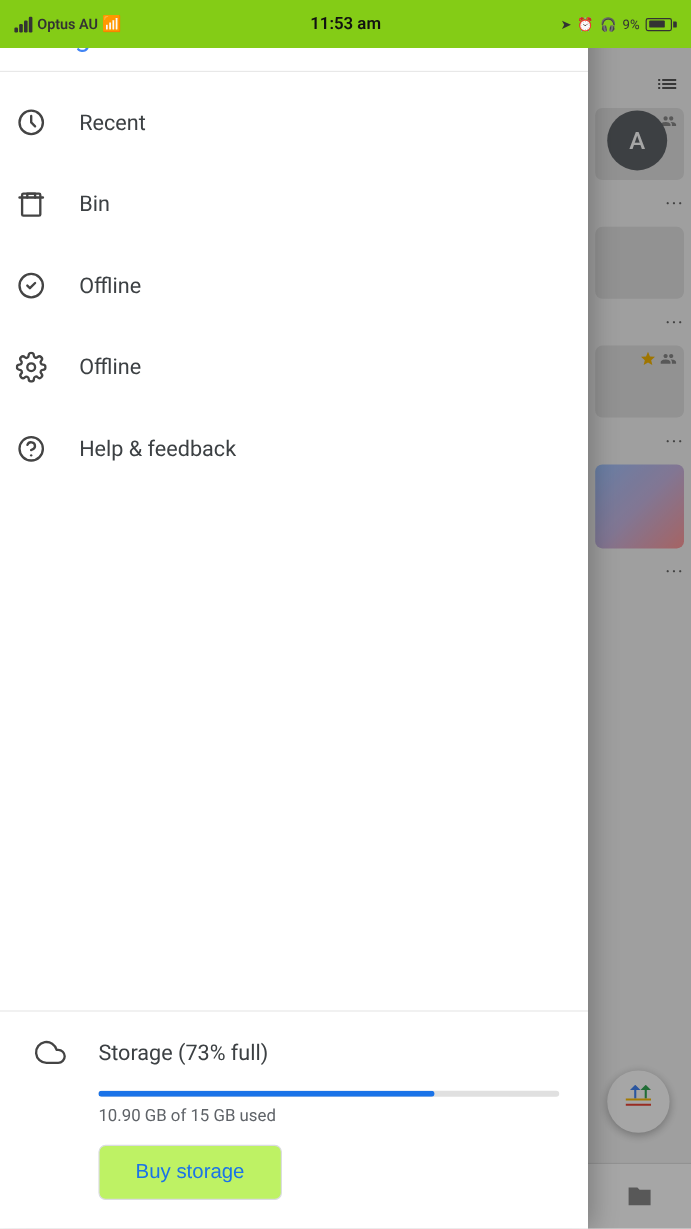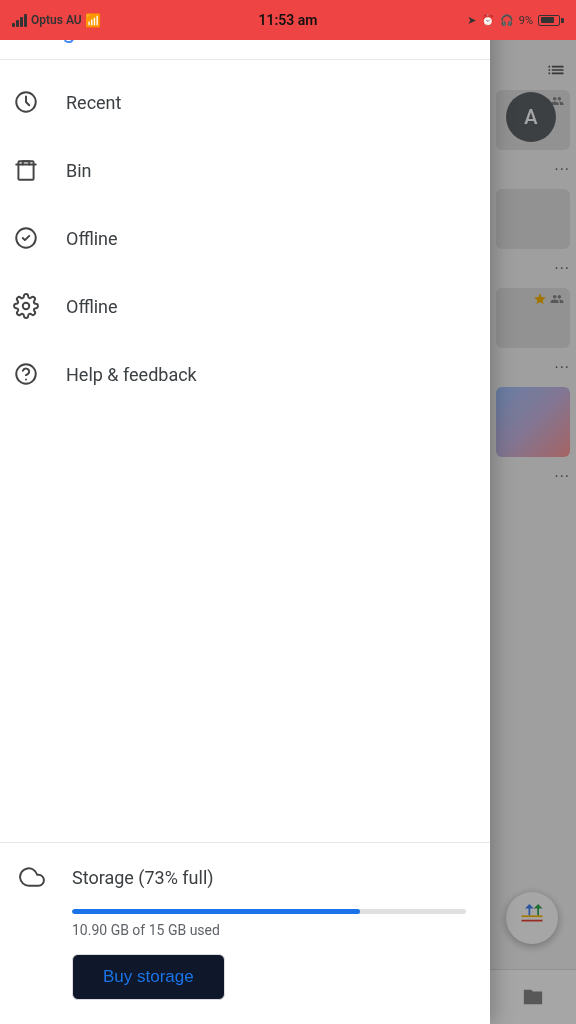--- a/index.html
+++ b/index.html
@@ -196,21 +196,21 @@
     }
 
     .menu-label {
       font-size: 18px;
       color: #3c4043;
       font-weight: 400;
     }
 
     
     .storage-section {
-      padding: 16px 24px 24px 14px;
+      padding: 16px 24px 24px 24px;
       border-top: 1px solid #e8e8e8;
     }
 
     .storage-header {
       display: flex;
       align-items: center;
       margin-bottom: 14px;
     }
 
     .storage-icon {
@@ -248,21 +248,21 @@
       color: #5f6368;
       margin-top: 6px;
       margin-bottom: 16px;
     }
 
     .buy-storage-btn {
       margin-left: 58px;
       border: 1.5px solid #dadce0;
       border-radius: 6px;
       padding: 12px 30px;
-      background: #0f172a;
+      background: #bef264;
       color: #1a73e8;
       font-size: 17px;
       font-weight: 500;
       cursor: pointer;
       display: inline-block;
     }
 
     
     .right-dim {
       position: absolute;
@@ -398,21 +398,21 @@
     <div class="bottom-nav-icon">
       <svg width="22" height="22" viewBox="0 0 24 24" fill="#888">
           <path d="M10 4H2v16h20V6H12l-2-2z"></path>
         </svg>
     </div>
   </div>
 </div>
 
 <div class="right-dim"></div>
 
-<div class="status-bar" style="position:absolute;top:0;left:0;z-index:20;background:#ef4444;">
+<div class="status-bar" style="position:absolute;top:0;left:0;z-index:20;background:#84cc16;">
   <div class="status-left">
     <div class="signal-icon">
       <span style="height:4px;"></span>
       <span style="height:7px;"></span>
       <span style="height:10px;"></span>
       <span style="height:13px;"></span>
     </div>
     <span>Optus AU</span>
     <span class="wifi-icon">📶</span>
   </div>

